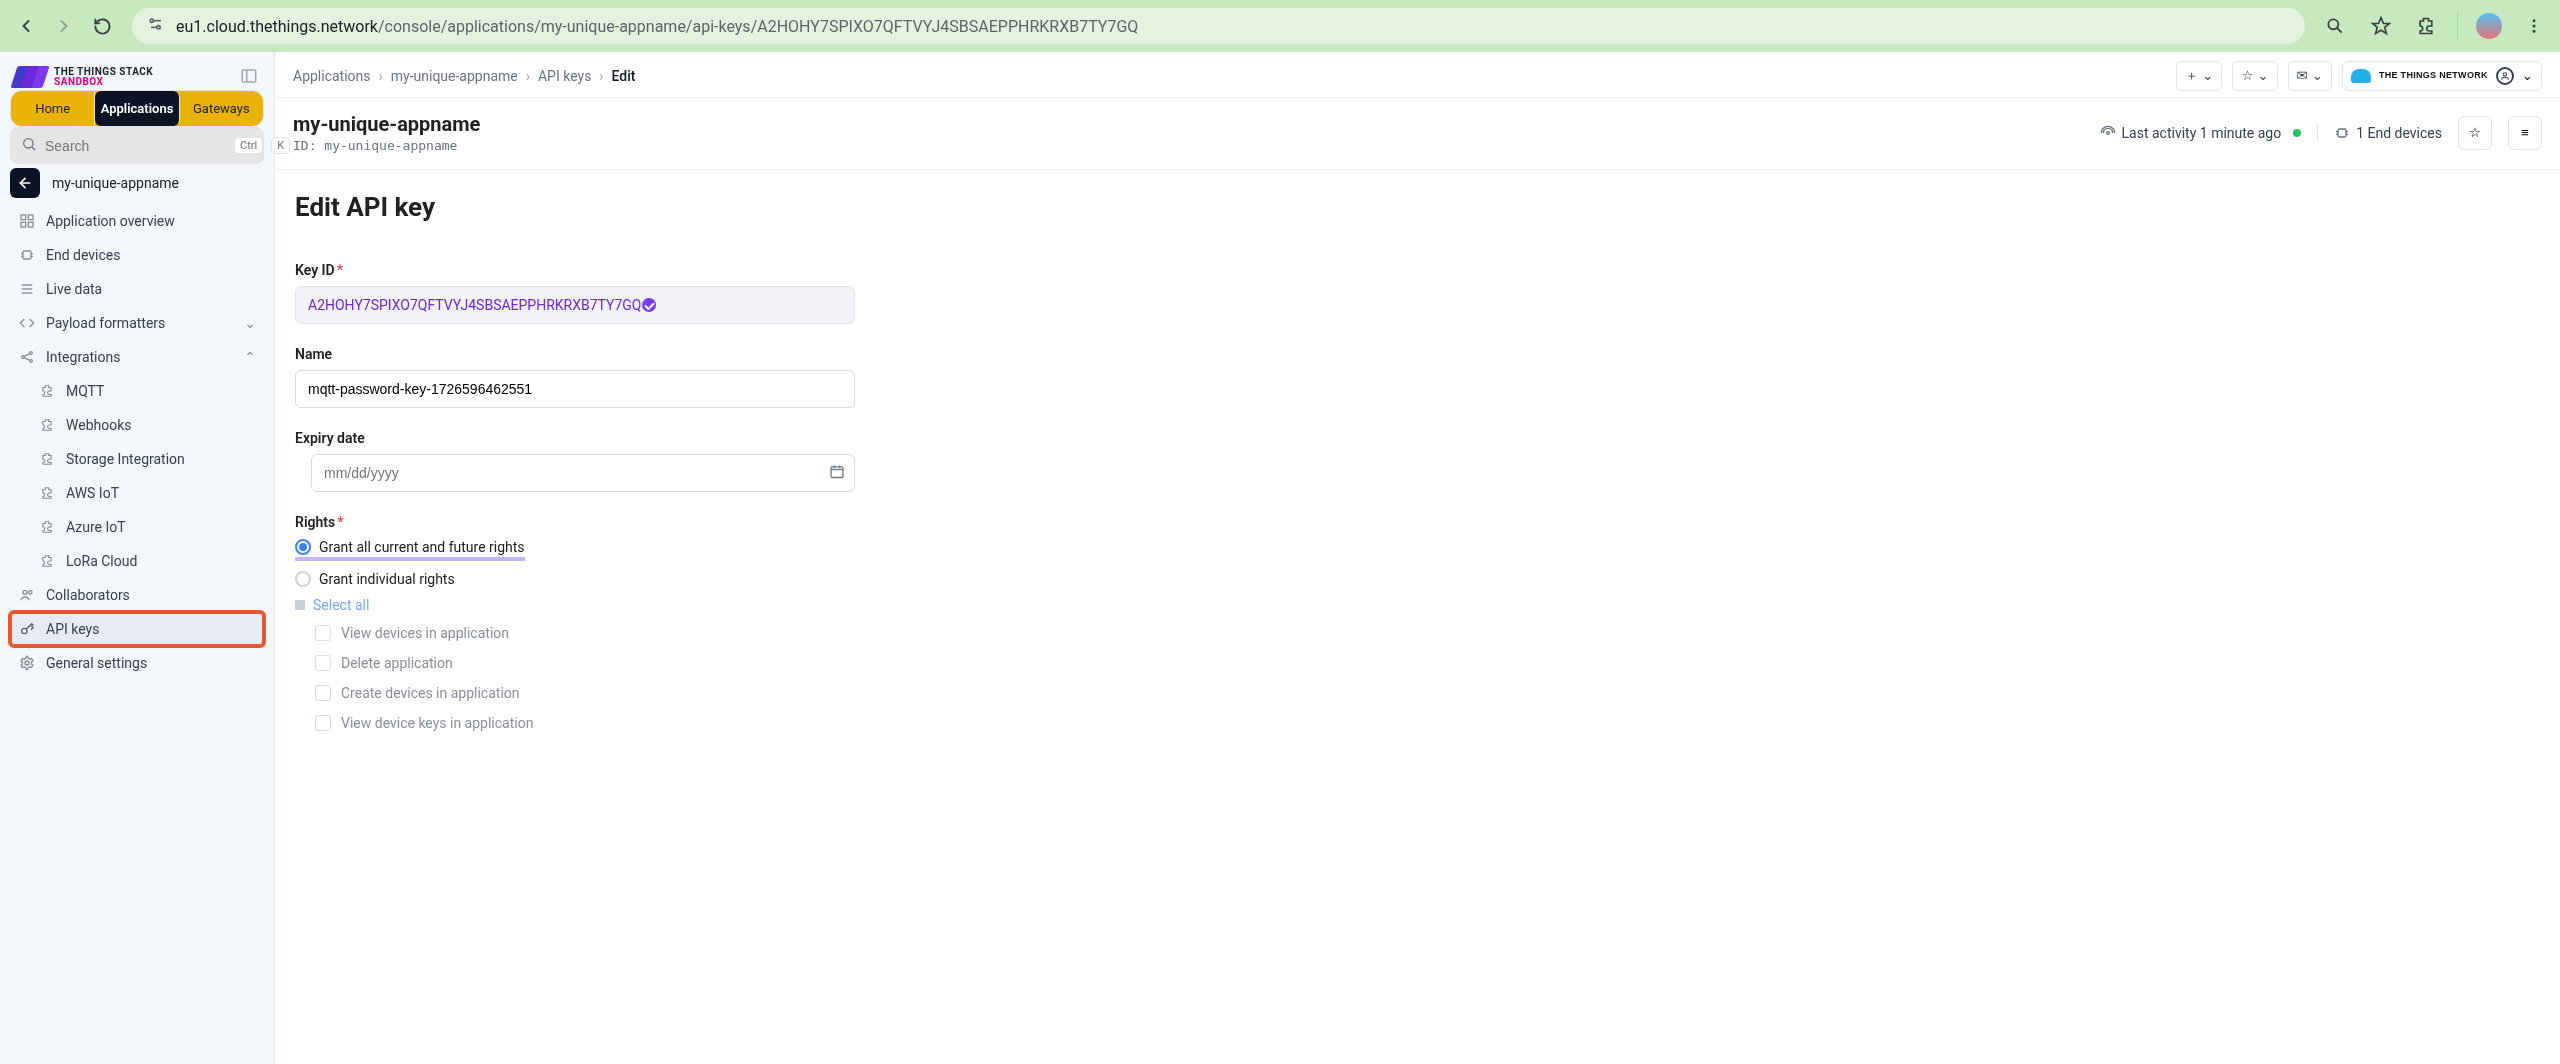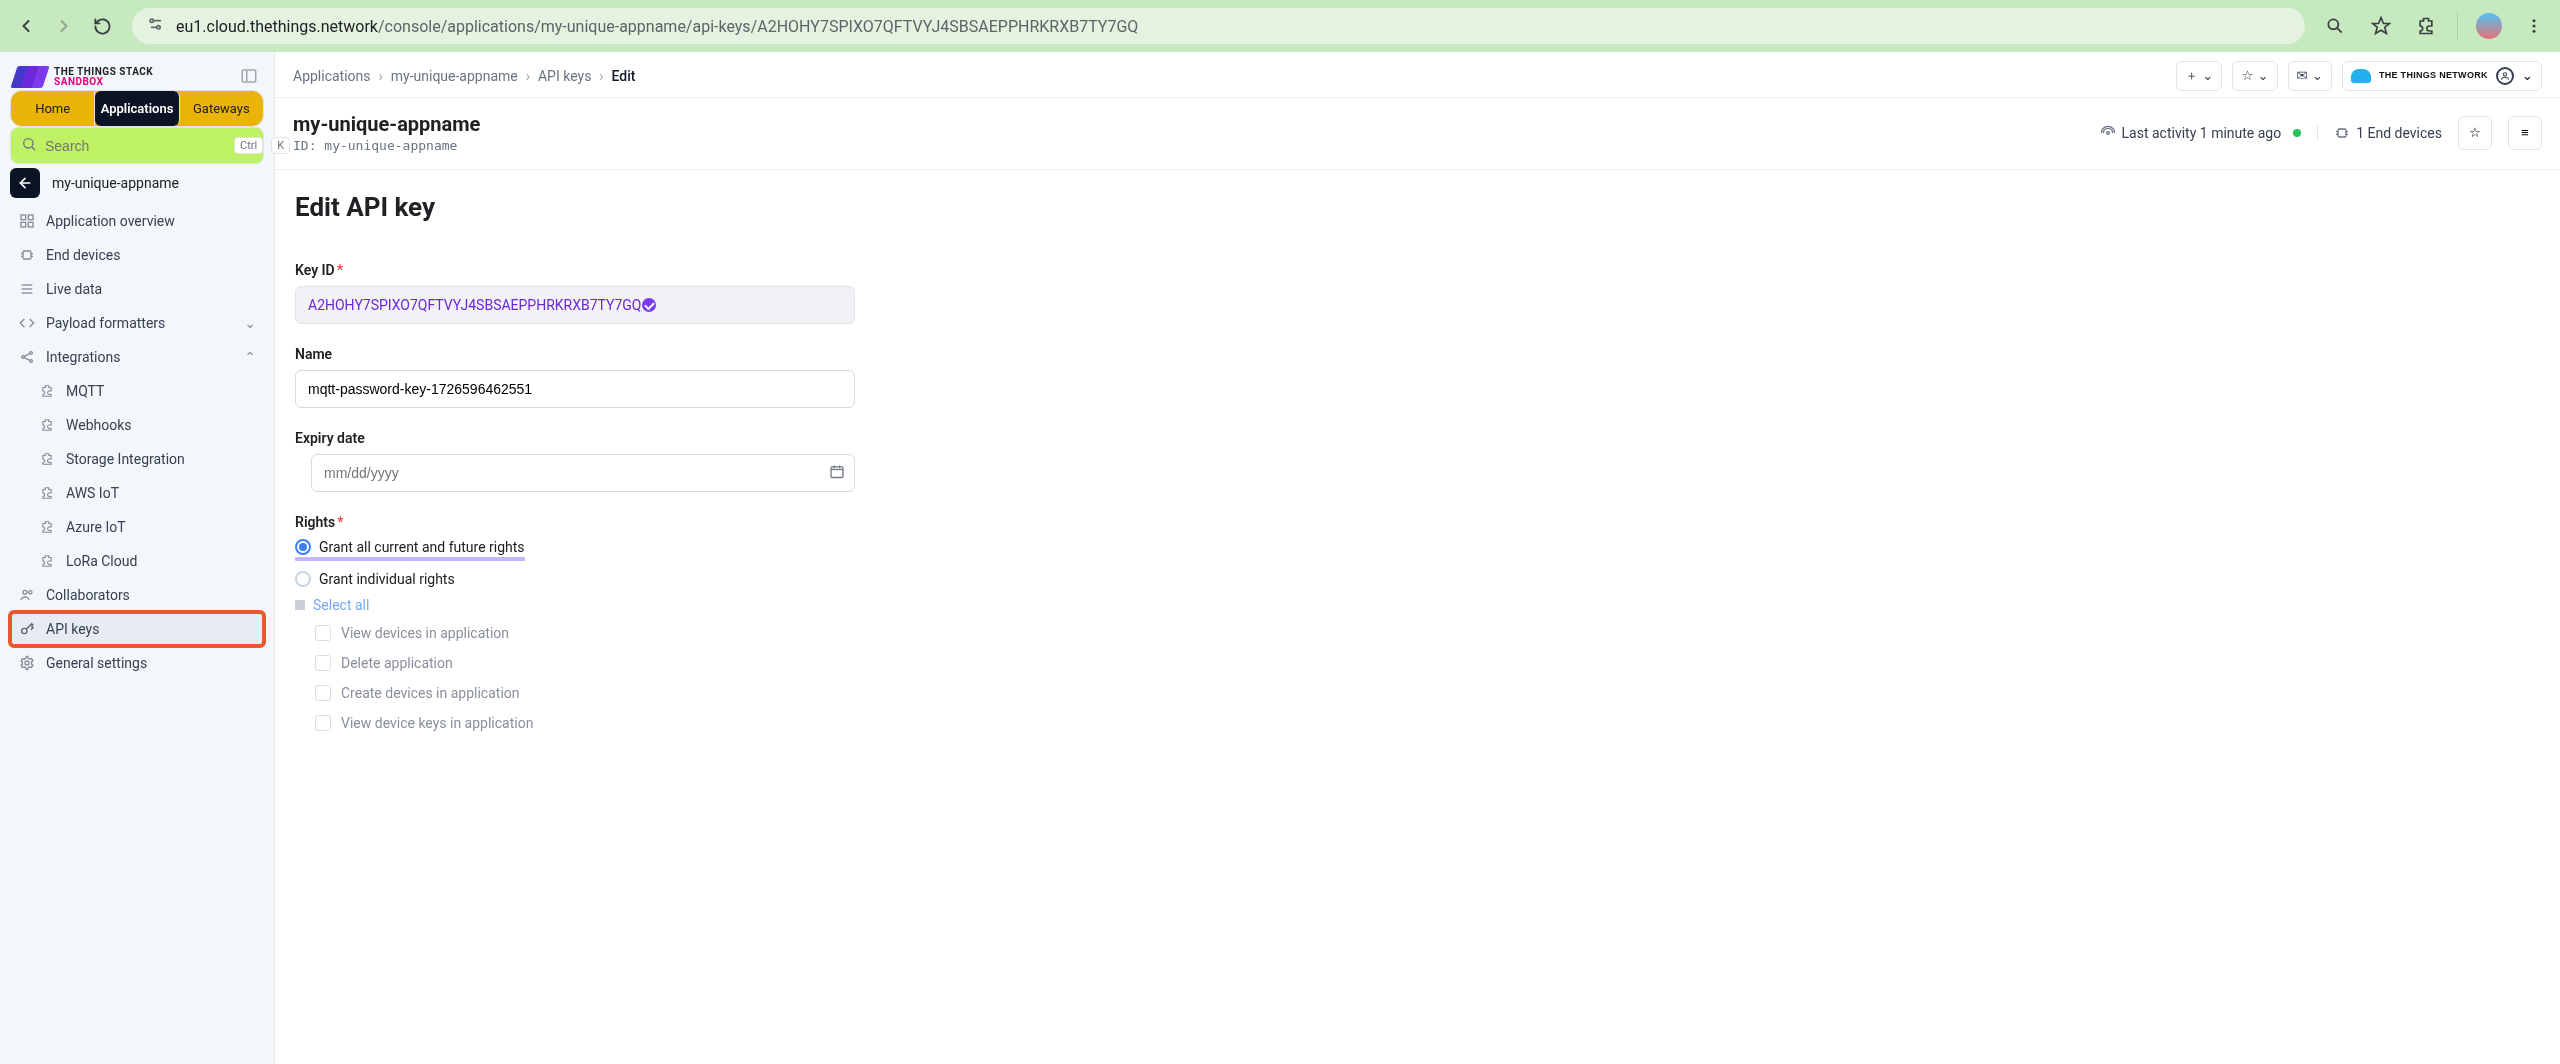--- a/index.html
+++ b/index.html
@@ -27,21 +27,21 @@
   .brand-text { display: flex; flex-direction: column; line-height: 1; }
   .brand-line1 { font-size: 10px; font-weight: 700; letter-spacing: .5px; }
   .brand-line2 { font-size: 10px; font-weight: 700; color: #e6007e; letter-spacing: .5px; }
   .collapse-icon { width: 20px; height: 20px; opacity: .6; }
 
   .top-tabs { display: flex; border: 1px solid #e0e3e8; border-radius: 12px; overflow: hidden; background: #eab308; }
   .top-tab { flex: 1; text-align: center; padding: 10px 4px; font-size: 13px; cursor: pointer; border-right: 1px solid #e0e3e8; }
   .top-tab:last-child { border-right: none; }
   .top-tab.active { background: #0b1324; color: #fff; font-weight: 600; border-radius: 6px; }
 
-  .search-box { display: flex; align-items: center; border: 1px solid #e0e3e8; background: #bef264; border-radius: 8px; padding: 8px 10px; gap: 8px; color: #6b7280; }
+  .search-box { display: flex; align-items: center; border: 1px solid #e0e3e8; background: #e5e5e5; border-radius: 8px; padding: 8px 10px; gap: 8px; color: #6b7280; }
   .search-box input { border: none; outline: none; flex: 1; font-size: 14px; color: #6b7280; background: transparent; }
   .kbd { border: 1px solid #e0e3e8; border-radius: 4px; font-size: 11px; padding: 1px 5px; color: #6b7280; background: #fff; }
 
   .context-row { display: flex; align-items: center; gap: 12px; padding: 4px 0 6px 0; }
   .back-square { width: 30px; height: 30px; background: #0b1324; border-radius: 6px; display: flex; align-items: center; justify-content: center; color: #fff; }
 
   .nav-list { display: flex; flex-direction: column; }
   .nav-item { display: flex; align-items: center; gap: 10px; padding: 8px 8px; border-radius: 6px; cursor: pointer; color: #374151; font-size: 14px; }
   .nav-item.sub { padding-left: 28px; }
   .nav-item .icon { width: 18px; height: 18px; flex: 0 0 18px; display: inline-flex; align-items: center; justify-content: center; opacity: .8; }

